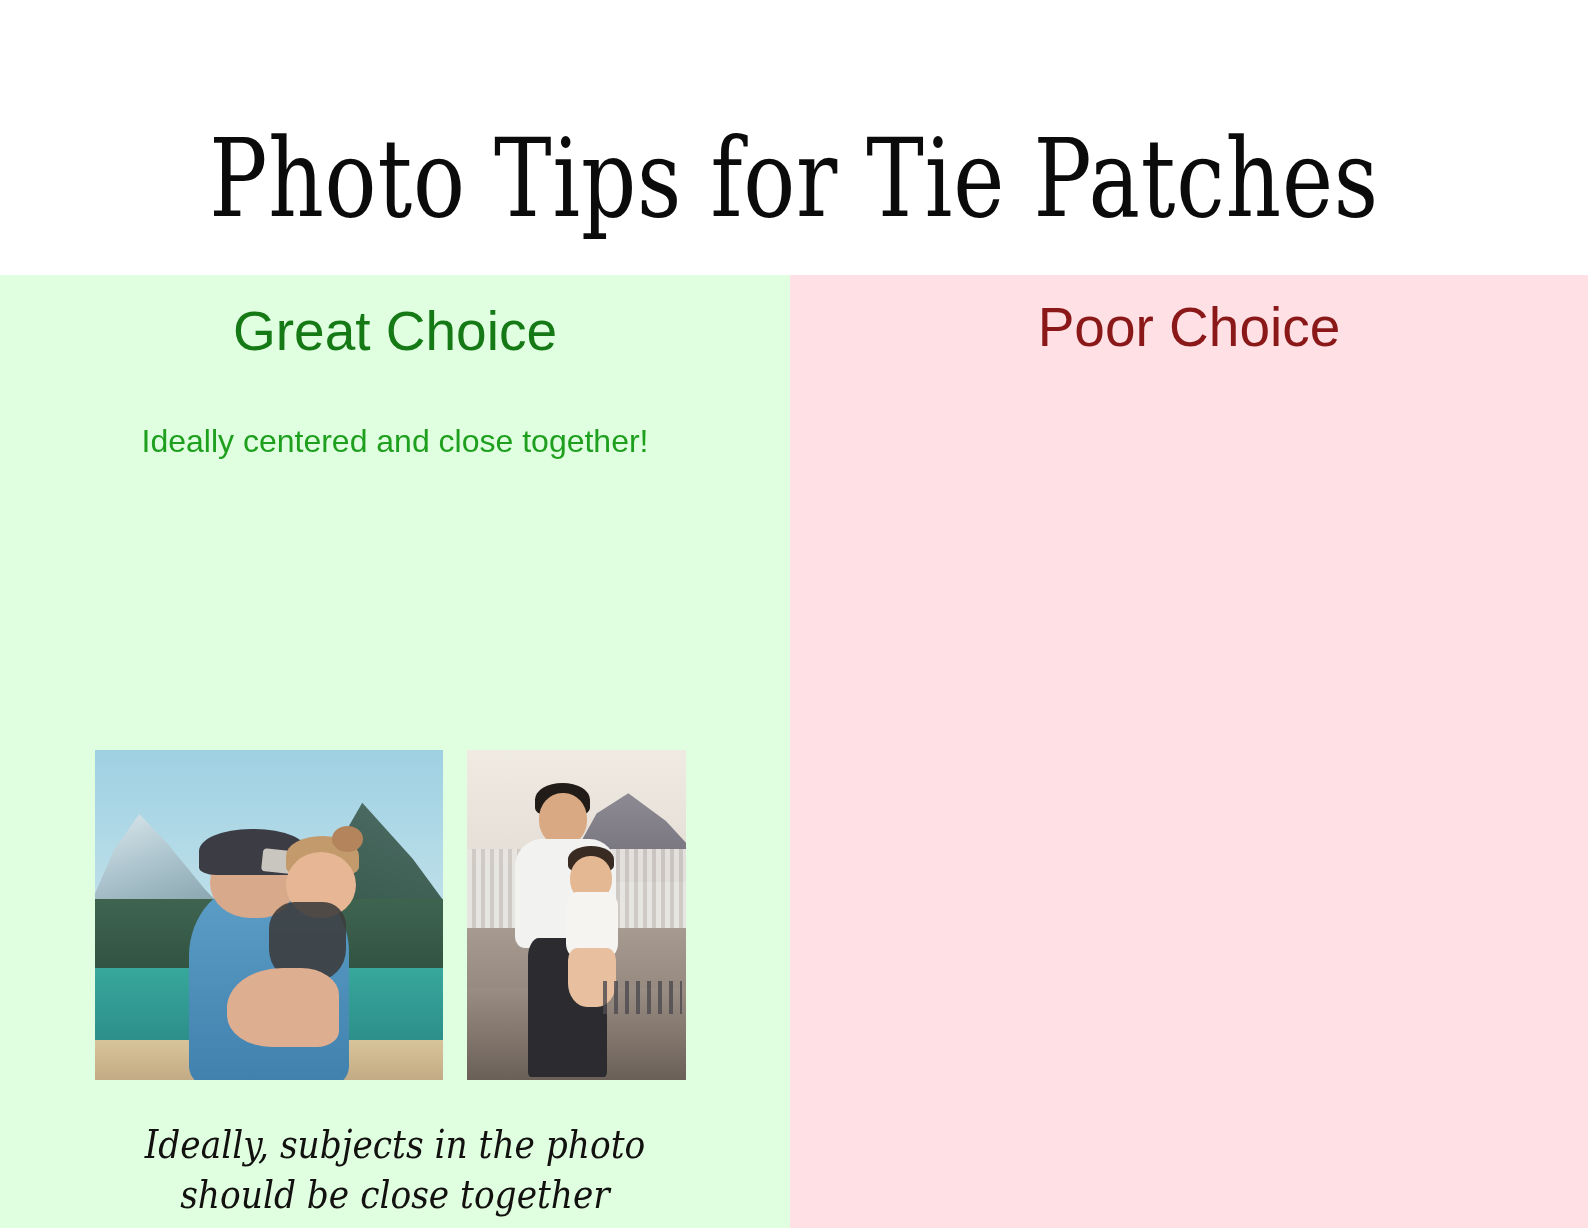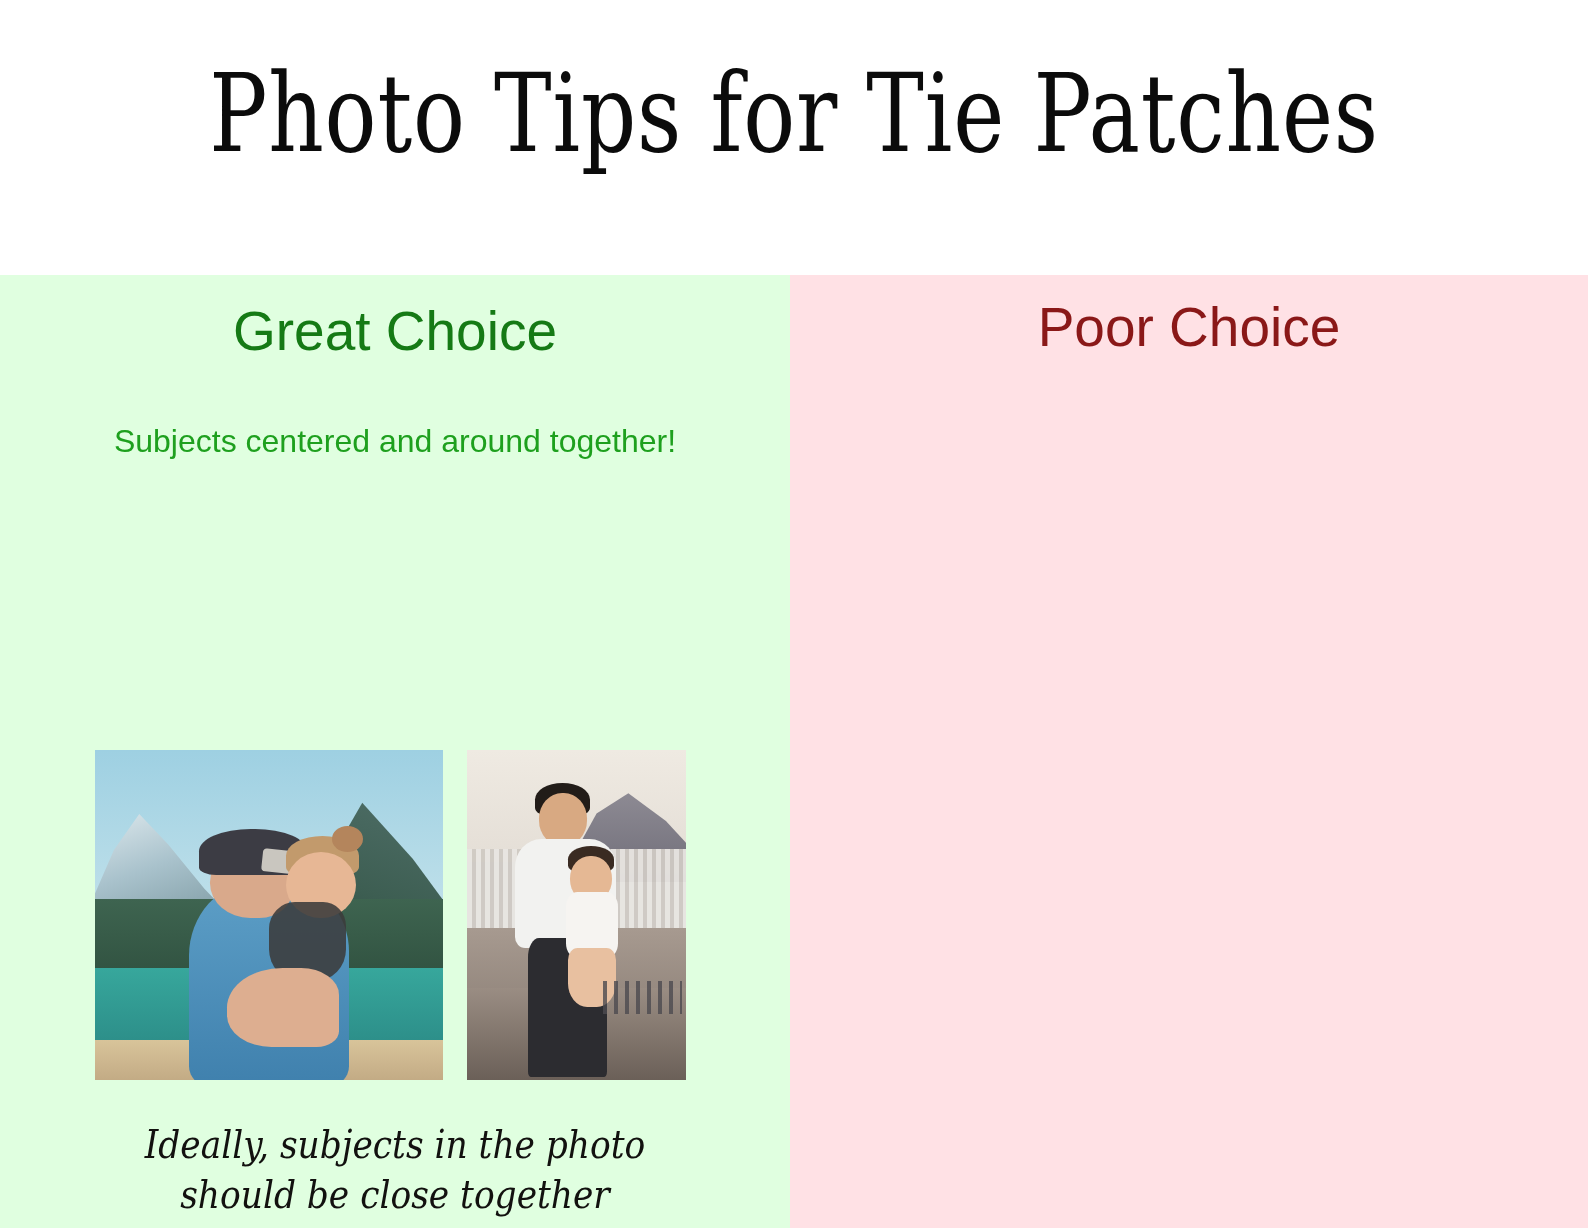--- a/index.html
+++ b/index.html
@@ -16,21 +16,21 @@
   }
 
   
   #title-band {
     position: absolute;
     left: 0; top: 0;
     width: 1588px;
     height: 233px;
     background: #ffffff;
     display: flex;
-    align-items: center;
+    align-items: flex-end;
     justify-content: center;
   }
   #page-title {
     font-family: "DejaVu Serif", "Liberation Serif", serif;
     font-size: 108px;
     line-height: 1;
     color: #0b0b0b;
     letter-spacing: 1px;
     font-weight: 400;
     transform: scaleX(0.80);
@@ -266,21 +266,21 @@
 <div id="title-band">
   <div id="page-title">Photo Tips for Tie Patches</div>
 </div>
 
 <div id="panels">
 
   <div class="panel" id="panel-good">
 
     <div class="panel-heading" id="good-heading">Great Choice</div>
 
-    <div class="panel-subtitle" id="good-subtitle">Subjects centered and around together!</div>
+    <div class="panel-subtitle" id="good-subtitle">Ideally centered and close together!</div>
 
     <div class="photo" id="photo-1">
       <div class="scene">
         <div class="sky"></div>
         <div class="mtn-left"></div>
         <div class="mtn-right"></div>
         <div class="forest"></div>
         <div class="lake"></div>
         <div class="shore"></div>
         <div class="body"></div>

